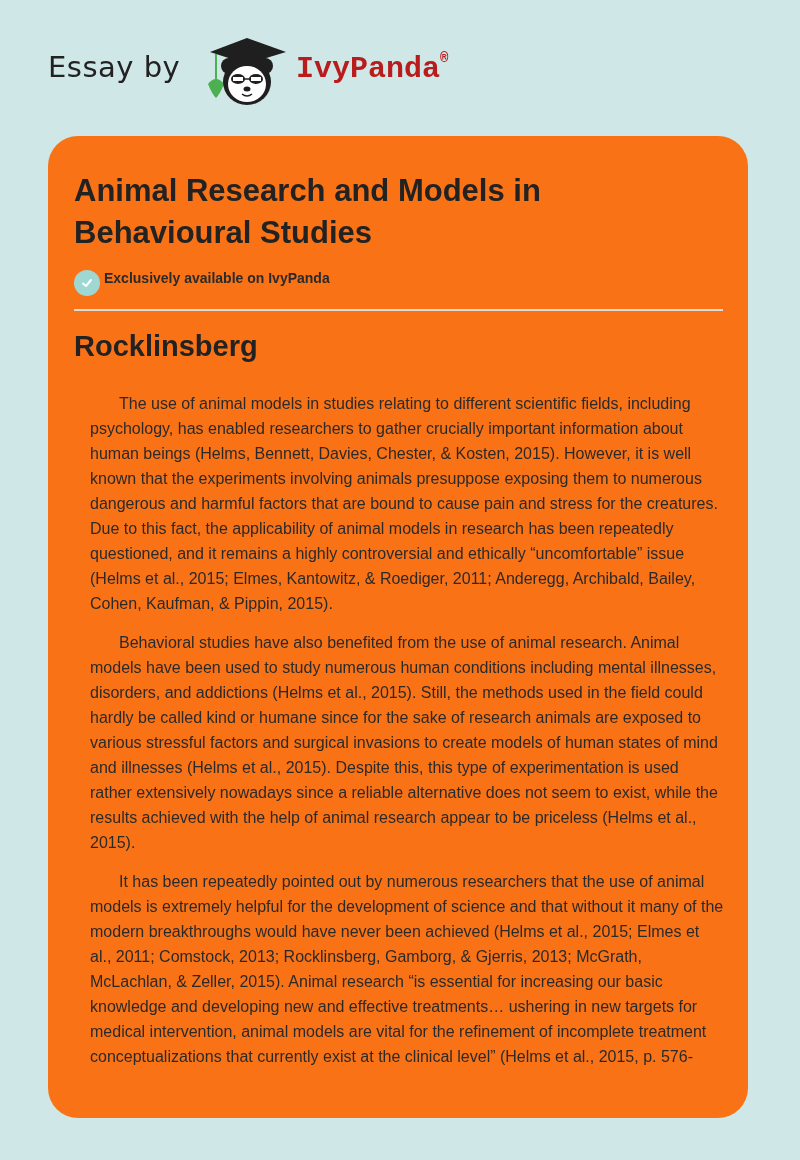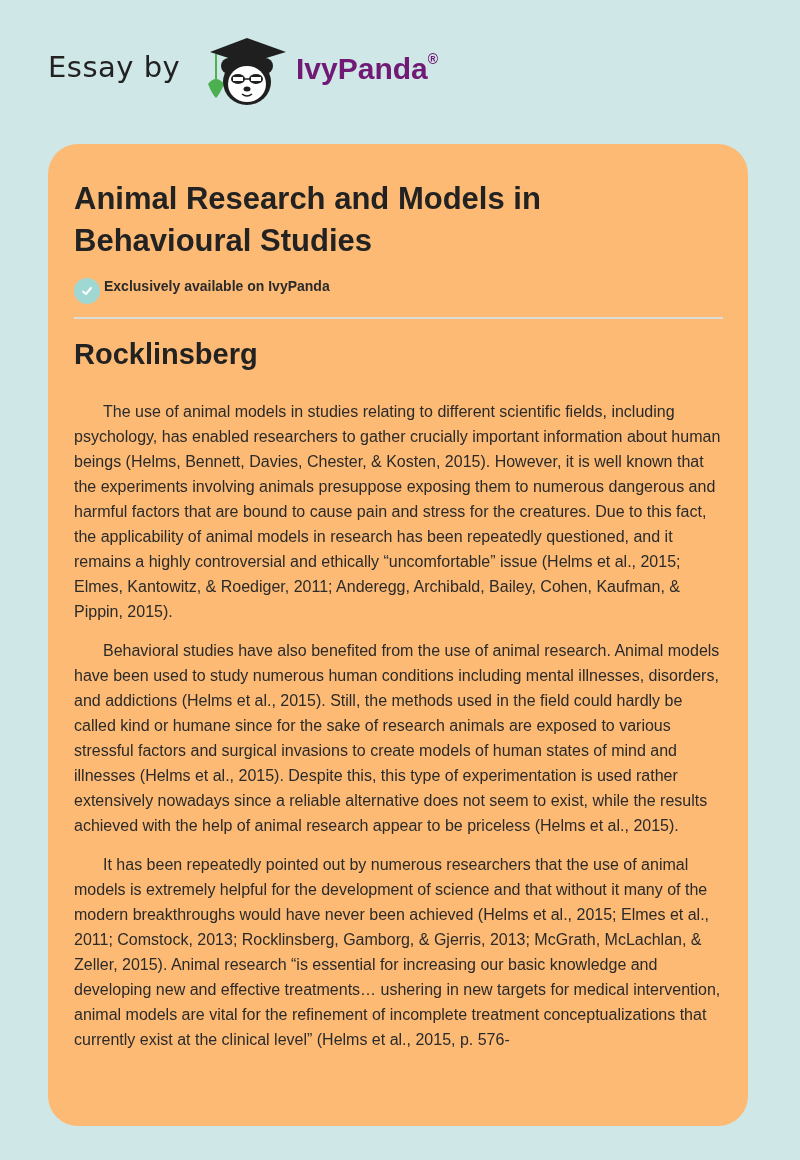--- a/index.html
+++ b/index.html
@@ -35,37 +35,37 @@
       position: absolute;
       left: 202px;
       top: 36px;
       width: 90px;
       height: 72px;
     }
     .brand {
       position: absolute;
       left: 296px;
       top: 52px;
-      font-family: Liberation Sans, sans-serif;
+      font-family: Liberation Mono, monospace;
       font-weight: bold;
       font-size: 30px;
-      color: #701a75;
+      color: #b91c1c;
     }
     .brand sup {
       font-size: 14px;
       position: relative;
       top: -4px;
     }
     .card {
       position: absolute;
       left: 48px;
-      top: 144px;
+      top: 136px;
       width: 700px;
       height: 982px;
-      background: #fdba74;
+      background: #f97316;
       border-radius: 30px;
       overflow: hidden;
     }
     .title {
       position: absolute;
       left: 26px;
       top: 34px;
       width: 640px;
       margin: 0;
       font-family: "Liberation Sans", sans-serif;
@@ -114,21 +114,21 @@
       font-weight: bold;
       color: #222;
     }
     .body-text {
       position: absolute;
       left: 26px;
       top: 255px;
       width: 650px;
     }
     .body-text p {
-      margin: 0 0 14px 0;
+      margin: 0 0 14px 16px;
       font-size: 16px;
       line-height: 25px;
       text-indent: 29px;
       color: #2a2a2a;
     }
   </style>
 </head>
 <body>
 
 <div class="header">

